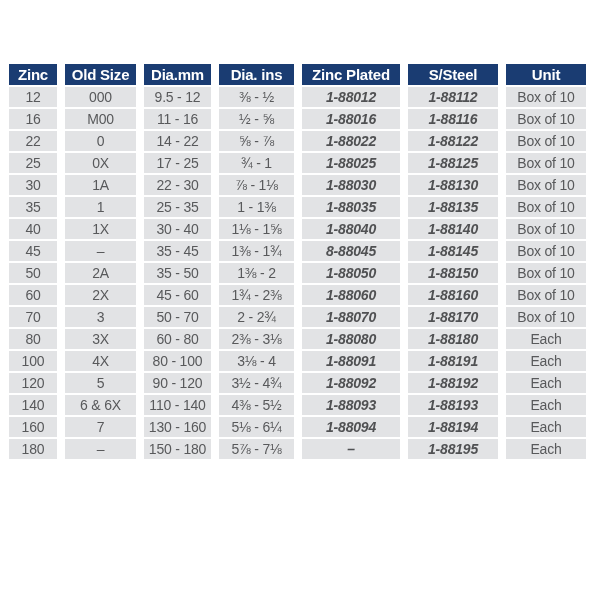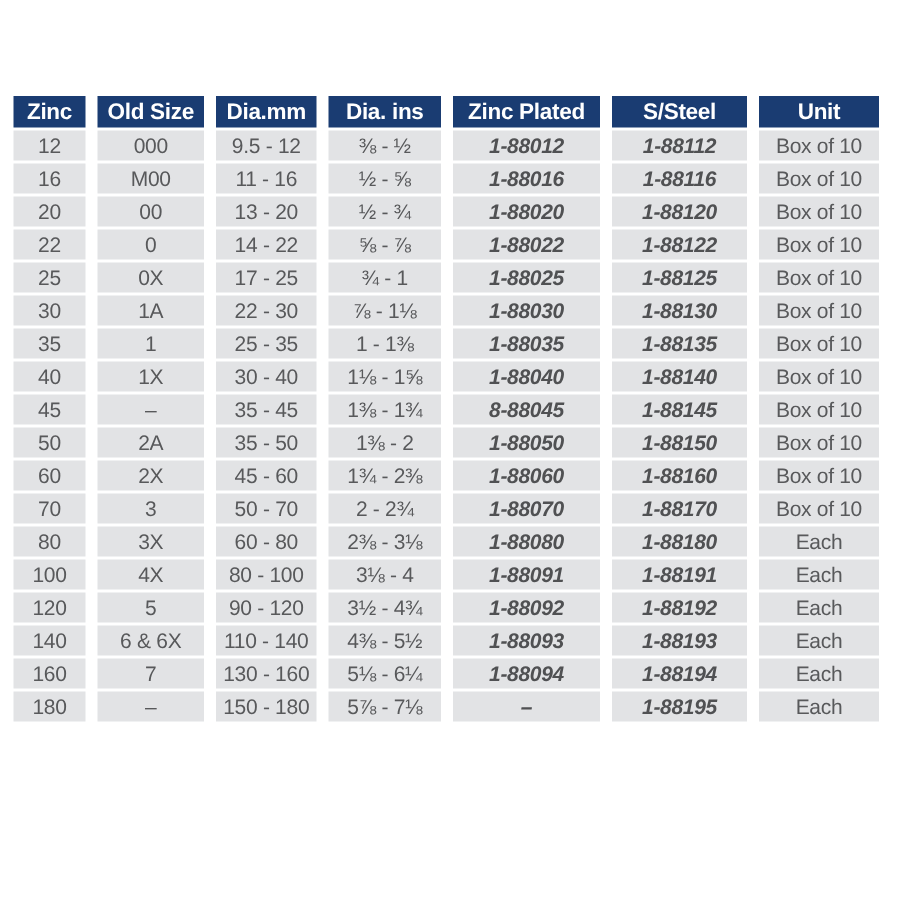--- a/index.html
+++ b/index.html
@@ -91,29 +91,20 @@
       <tr>
         <td>16</td>
         <td>M00</td>
         <td>11 - 16</td>
         <td>½ - ⅝</td>
         <td class="part">1-88016</td>
         <td class="part">1-88116</td>
         <td>Box of 10</td>
       </tr>
       <tr>
-        <td>20</td>
-        <td>00</td>
-        <td>13 - 20</td>
-        <td>½ - ¾</td>
-        <td class="part">1-88020</td>
-        <td class="part">1-88120</td>
-        <td>Box of 10</td>
-      </tr>
-      <tr>
         <td>22</td>
         <td>0</td>
         <td>14 - 22</td>
         <td>⅝ - ⅞</td>
         <td class="part">1-88022</td>
         <td class="part">1-88122</td>
         <td>Box of 10</td>
       </tr>
       <tr>
         <td>25</td>

